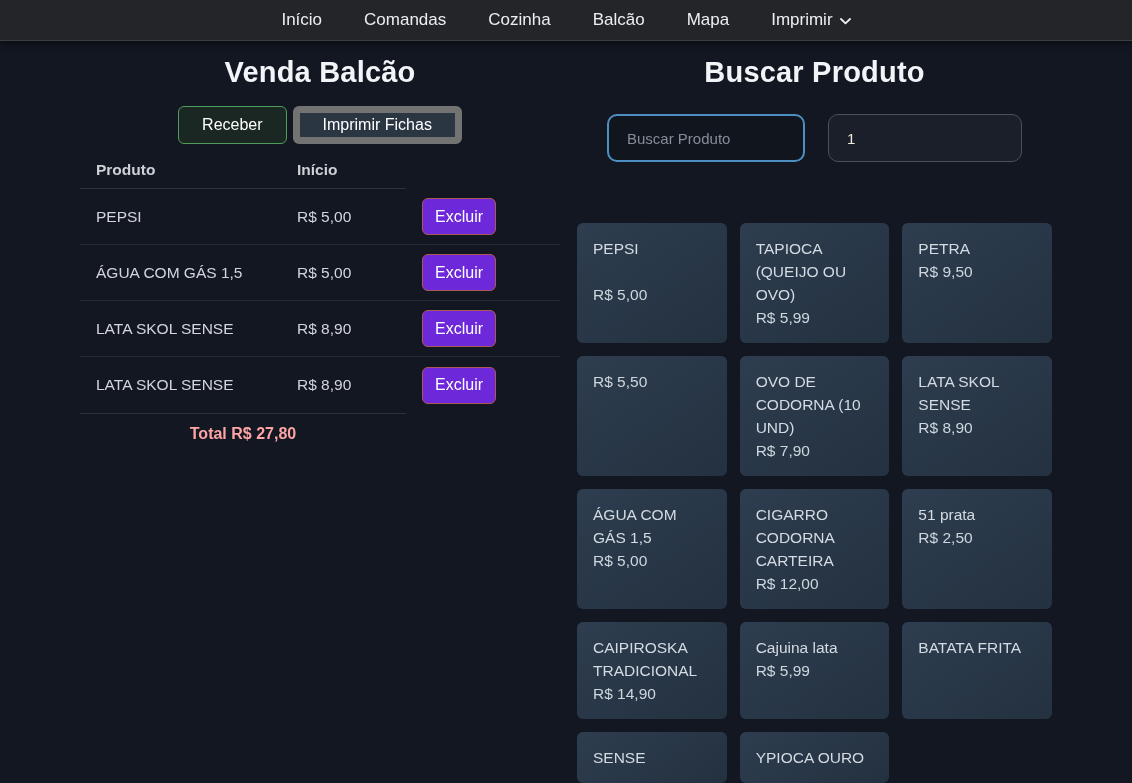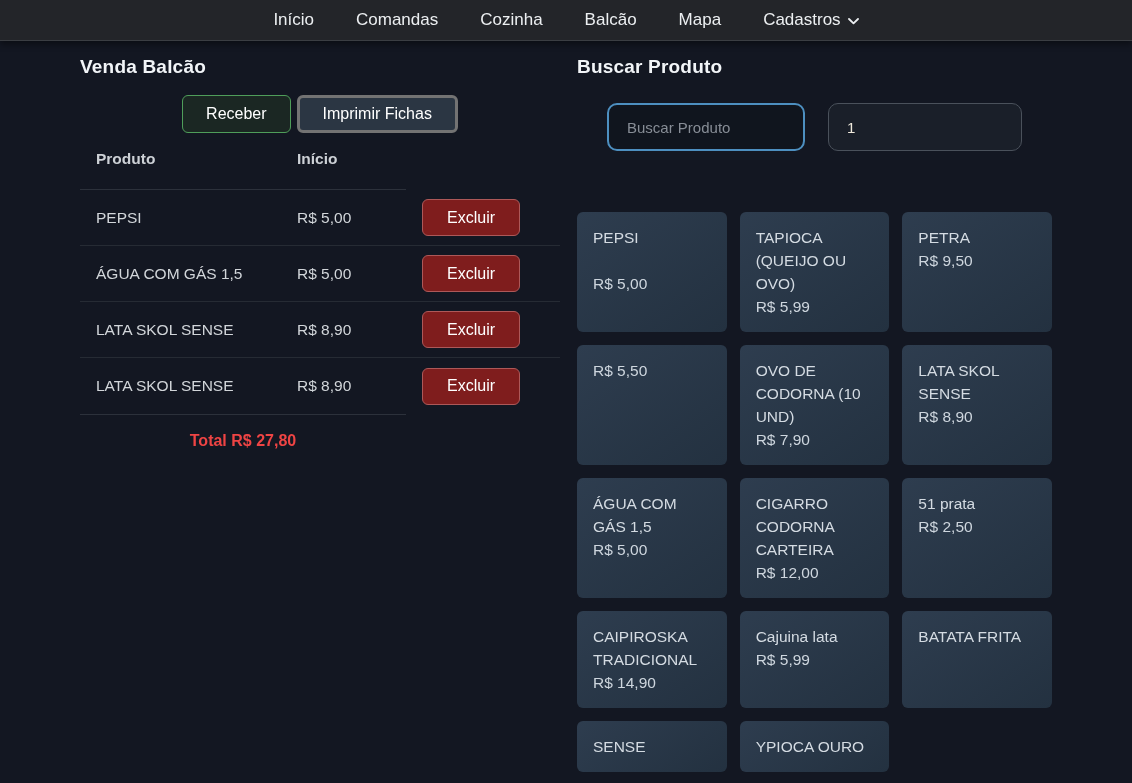--- a/index.html
+++ b/index.html
@@ -25,70 +25,70 @@
     display: flex; align-items: center; gap: 7px; white-space: nowrap;
   }
   .chev { display: inline-flex; margin-top: 2px; }
 
   
   .main { display: flex; padding: 14px 80px 0 80px; gap: 17px; }
   .left-col  { width: 480px; flex: none; }
   .right-col { width: 475px; flex: none; }
 
   .section-title {
-    margin: 1px 0 0 0; text-align: left;
-    font-size: 19px; font-weight: bold; color: #f2f5f8;
+    margin: 1px 0 0 0; text-align: center;
+    font-size: 29px; font-weight: bold; color: #f2f5f8;
     letter-spacing: 0.2px;
   }
 
   
   .btn-row { display: flex; justify-content: center; gap: 6px; margin-top: 17px; }
   .btn {
     font-family: inherit; font-size: 16px; color: #ffffff;
     border-radius: 6px; height: 38px; padding: 0 23px;
     display: inline-flex; align-items: center; cursor: pointer;
   }
   .btn-receber  { background: #1b2723; border: 1px solid #4f9e5a; }
-  .btn-imprimir { background: #2b3643; border: 3px solid #737373; }
+  .btn-imprimir { background: #2b3643; border: 7px solid #737373; }
 
   
   .sale-table { margin-top: 4px; width: 480px; }
   .thead {
     display: grid; grid-template-columns: 217px 109px 1fr;
-    padding: 13px 0 22px 0; position: relative;
+    padding: 13px 0 10px 0; position: relative;
   }
   .thead::after {
     content: ""; position: absolute; left: 0; bottom: 0;
     width: 326px; height: 1px; background: #2c313b;
   }
   .th { font-weight: bold; font-size: 15.5px; color: #cdd1d6; }
   .th:first-child { padding-left: 16px; }
 
   .trow {
     display: grid; grid-template-columns: 217px 109px 1fr;
     align-items: center; height: 56px;
   }
   .trow.sep { border-bottom: 1px solid #262b34; }
   .td-name, .td-price { font-size: 15.5px; color: #d2d6da; }
   .td-name { padding-left: 16px; }
   .btn-excluir {
-    font-family: inherit; background: #7f1d1d; border: 1px solid #ad5858;
+    font-family: inherit; background: #6d28d9; border: 1px solid #ad5858;
     border-radius: 6px; color: #ffffff; font-size: 16px;
-    height: 37px; padding: 0 24px; margin-left: 16px;
+    height: 37px; padding: 0 12px; margin-left: 16px;
     display: inline-flex; align-items: center; cursor: pointer;
     justify-self: start;
   }
   .total-row { position: relative; }
   .total-row::before {
     content: ""; position: absolute; left: 0; top: 0;
     width: 326px; height: 1px; background: #2c313b;
   }
   .total-text {
-    width: 326px; text-align: center; padding: 18px 0;
-    font-weight: bold; font-size: 16px; color: #ef4444;
+    width: 326px; text-align: center; padding: 12px 0;
+    font-weight: bold; font-size: 16px; color: #fca5a5;
   }
 
   
   .inputs-row { display: flex; gap: 23px; margin-top: 25px; padding: 0 30px 0 30px; }
   .input {
     height: 48px; border-radius: 10px; font-size: 15px;
     padding: 0 18px; outline: none; font-family: inherit; width: 100%;
   }
   .search-wrap { flex: 1.02; }
   .qty-wrap { flex: 1; }
@@ -123,21 +123,21 @@
   <div class="nav-item">
       <span>Cozinha</span>
     </div>
   <div class="nav-item">
       <span>Balcão</span>
     </div>
   <div class="nav-item">
       <span>Mapa</span>
     </div>
   <div class="nav-item">
-    <span>Cadastros</span>
+    <span>Imprimir</span>
     <span class="chev">
       <svg width="11" height="7" viewBox="0 0 11 7">
           <polyline points="1,1 5.5,5.4 10,1" fill="none" stroke="#eceff1" stroke-width="1.8" stroke-linecap="round" stroke-linejoin="round"></polyline>
         </svg>
     </span>
   </div>
 </nav>
 
 <div class="main">
 

